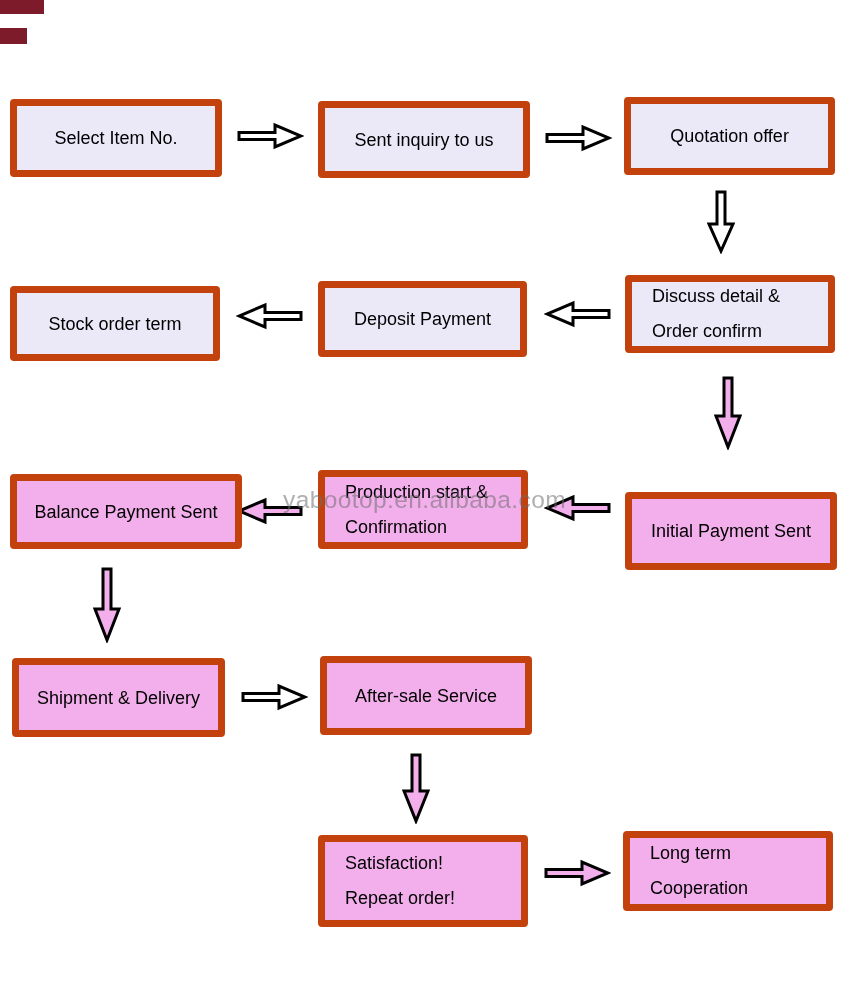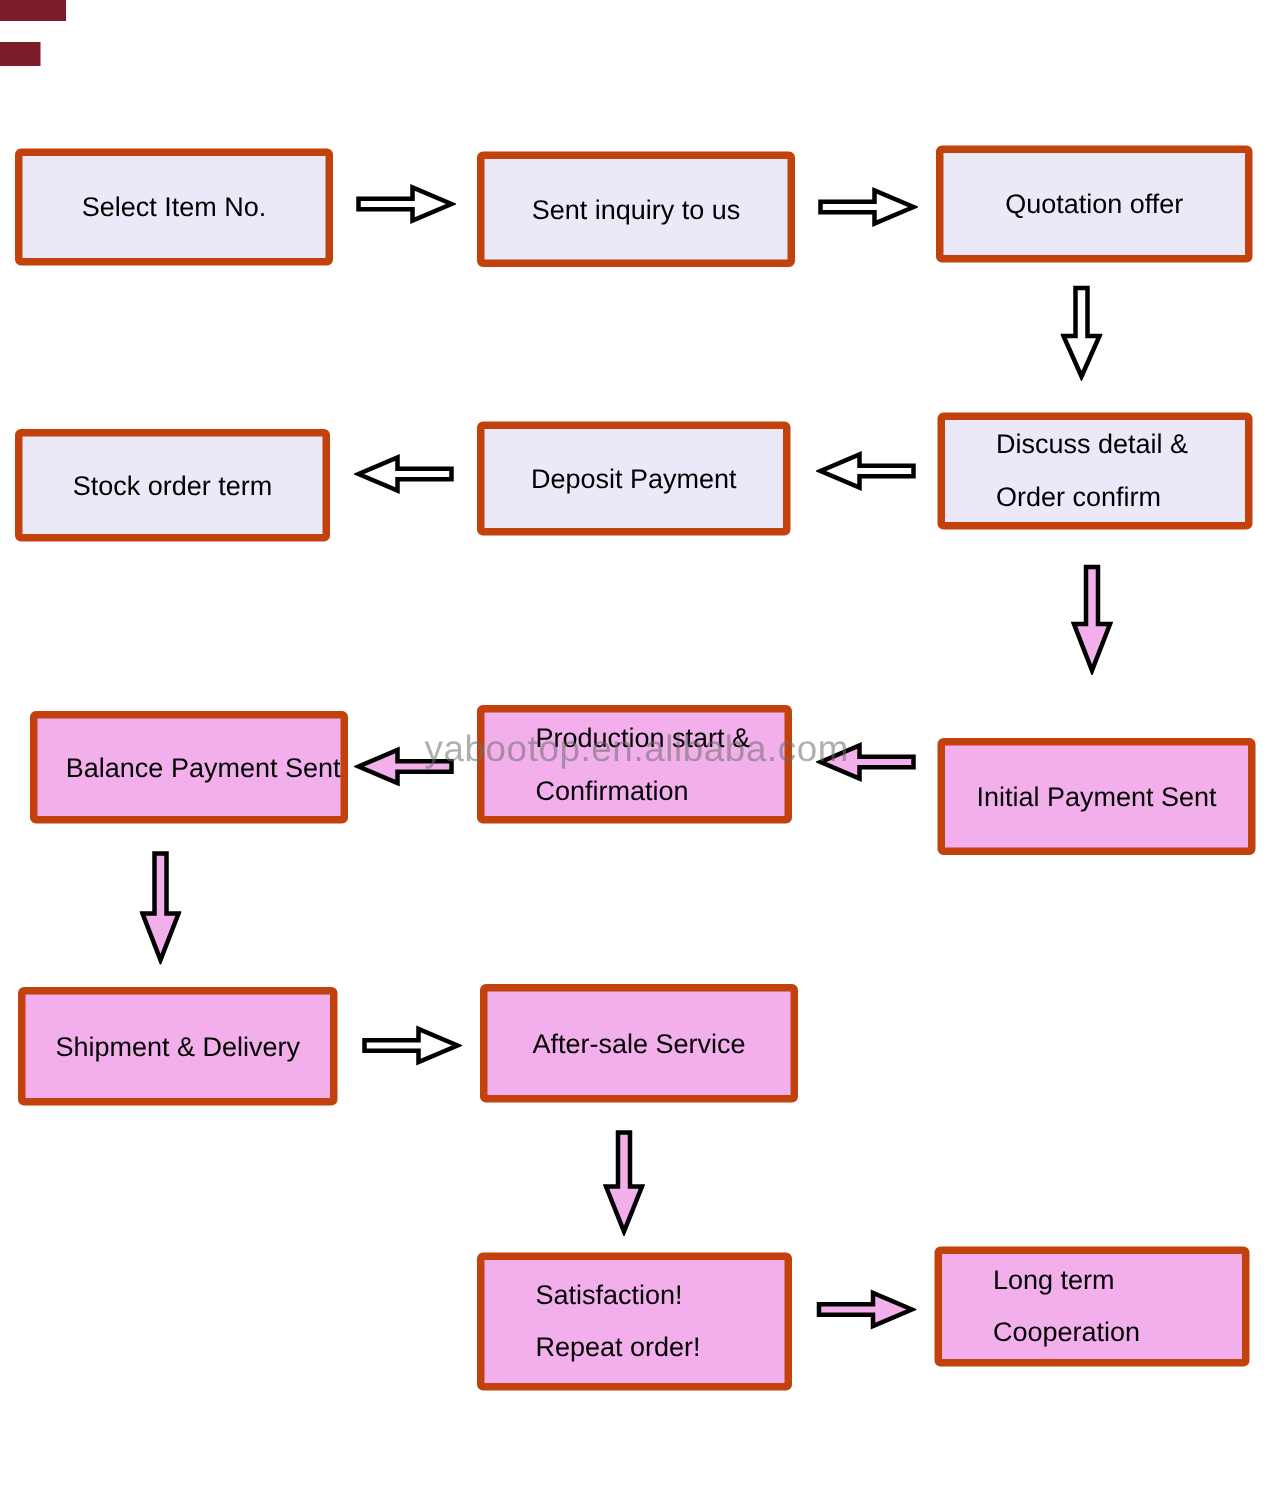--- a/index.html
+++ b/index.html
@@ -1,27 +1,27 @@
 <!DOCTYPE html>
 <html><head>
 <meta charset="utf-8">
 <style>
   html,body{margin:0;padding:0;background:#ffffff;}
   #canvas{
     position:relative;width:850px;height:1000px;background:#ffffff;overflow:hidden;
     font-family:"Liberation Sans","DejaVu Sans",sans-serif;color:#000;
   }
   .node{
-    position:absolute;box-sizing:border-box;border:5px solid #c2410c;border-radius:4px;
+    position:absolute;box-sizing:border-box;border:7px solid #c2410c;border-radius:4px;
     display:flex;align-items:center;justify-content:center;
     font-size:18px;line-height:22px;text-align:center;
   }
   .node.two{
     flex-direction:column;align-items:flex-start;justify-content:center;
-    padding-left:34px;text-align:left;line-height:35px;
+    padding-left:20px;text-align:left;line-height:35px;
   }
   .lav{background:#EBE8F8;}
   .pink{background:#F3AFEC;}
   .arrow{position:absolute;display:block;}
   .arrow polygon{stroke:#000000;stroke-width:3;stroke-miterlimit:6;}
   #watermark{
     position:absolute;left:283px;top:486px;z-index:6;
     font-size:24.5px;letter-spacing:0.4px;color:rgba(110,110,110,0.55);
     white-space:nowrap;pointer-events:none;
   }
@@ -84,21 +84,21 @@
   <svg class="arrow" style="left:544px;top:494px;" width="68" height="28" viewBox="0 0 68 28">
     <polygon points="65,10.5 29,10.5 29,3 3,14 29,25 29,17.5 65,17.5" fill="#F3AFEC"></polygon>
   </svg>
   <div class="node pink two" style="left:318px;top:470px;width:210px;height:79px;">
     <span>Production start &amp;</span>
     <span>Confirmation</span>
   </div>
   <svg class="arrow" style="left:236px;top:497px;" width="68" height="28" viewBox="0 0 68 28">
     <polygon points="65,10.5 29,10.5 29,3 3,14 29,25 29,17.5 65,17.5" fill="#F3AFEC"></polygon>
   </svg>
-  <div class="node pink" style="left:20px;top:474px;width:212px;height:75px;justify-content:flex-end;">
+  <div class="node pink" style="left:10px;top:474px;width:232px;height:75px;">
     <span>Balance Payment Sent</span>
   </div>
 
   <svg class="arrow" style="left:93px;top:567px;" width="28" height="76" viewBox="0 0 28 76">
     <polygon points="10,2 18,2 18,42 26,42 14,73 2,42 10,42" fill="#F3AFEC"></polygon>
   </svg>
 
   <div class="node pink" style="left:12px;top:658px;width:213px;height:79px;">
     <span>Shipment &amp; Delivery</span>
   </div>

